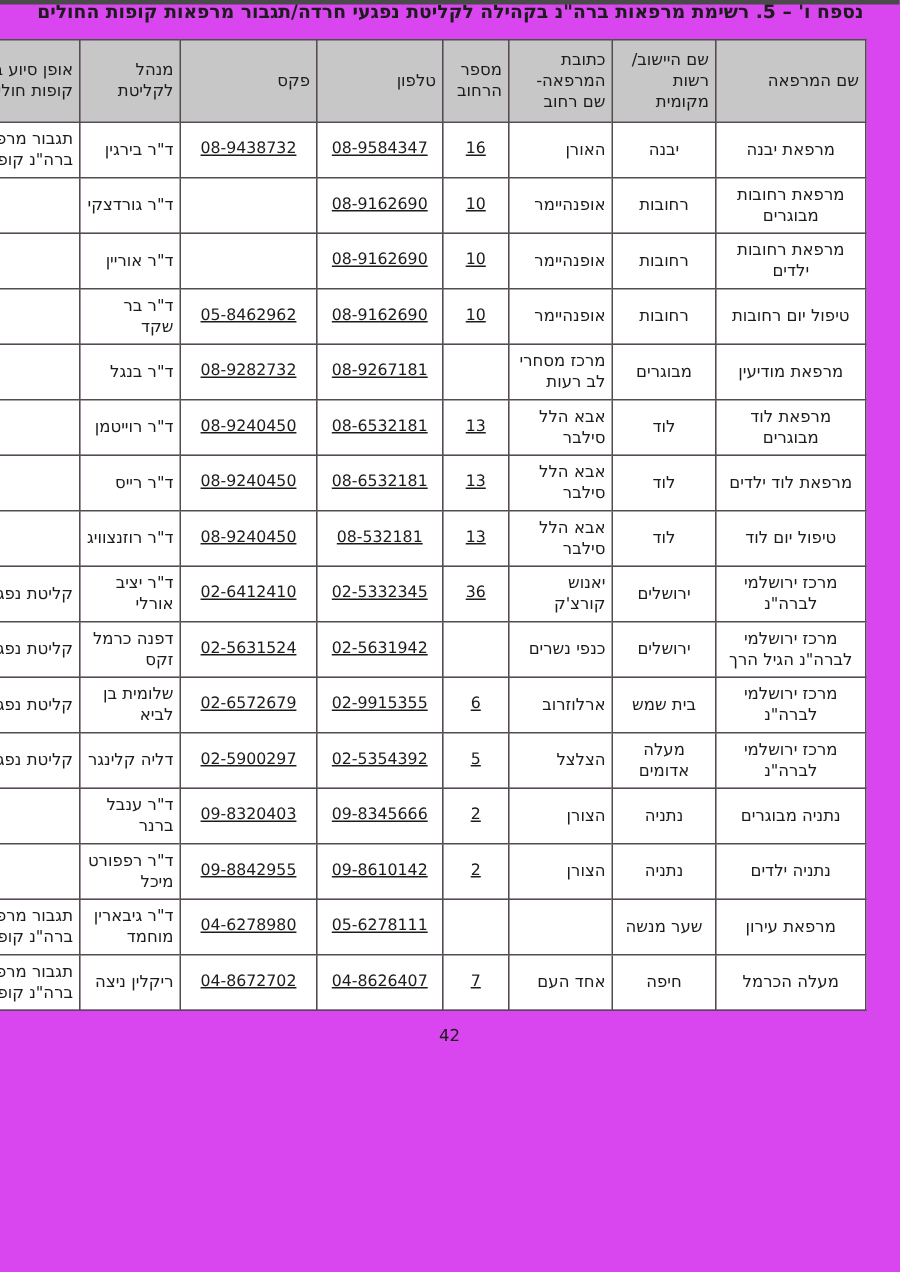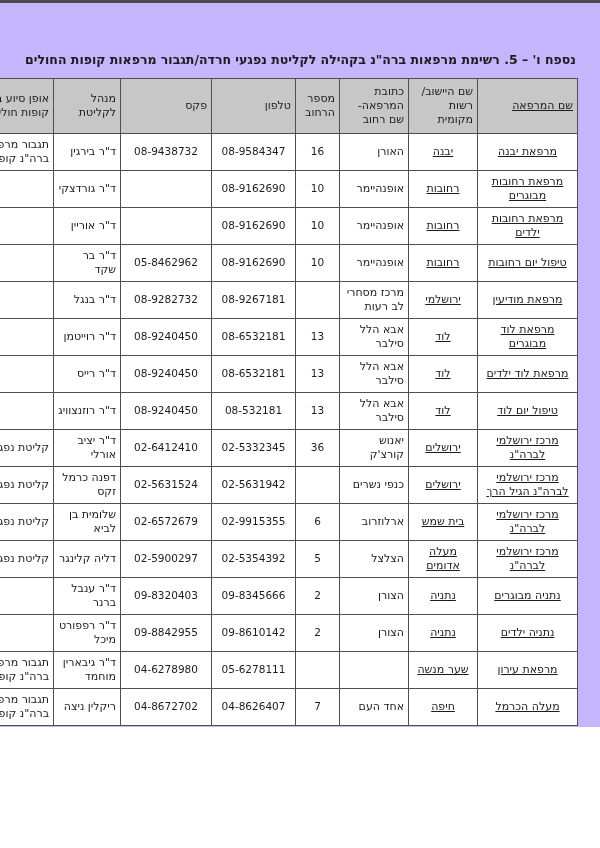--- a/index.html
+++ b/index.html
@@ -3,28 +3,27 @@
 <meta charset="utf-8">
 <style>
   html, body {
     margin: 0;
     padding: 0;
     background: #ffffff;
   }
   .page {
     position: relative;
     width: 600px;
-    height: 727px;
-    background: #c4b5fd;
+    height: 848px;
+    background: #d946ef;
     direction: rtl;
     font-family: "DejaVu Sans", "Liberation Sans", sans-serif;
     color: #1c1c1c;
     overflow: hidden;
     box-sizing: border-box;
-    padding-top: 52px;
   }
   .scan-edge {
     position: absolute;
     top: 0;
     left: 0;
     width: 100%;
     height: 3px;
     background: #4a4a4a;
   }
   .title {
@@ -56,40 +55,41 @@
     font-weight: normal;
     text-align: right;
     height: 50px;
     vertical-align: middle;
   }
   table.clinics tbody td {
     height: 32px;
     background: #ffffff;
   }
   
-  .col-clinic  { width: 91px; text-decoration: underline; }
+  .col-clinic  { width: 91px; }
   .col-city    { width: 60px; margin-left: 28px; }
   .col-street  { width: 60px; }
   .col-number  { width: 35px; }
   .col-phone   { width: 75px; }
   .col-fax     { width: 82px; }
   .col-manager { width: 58px; }
   .col-aid     { width: 95px; }
 
   tbody .col-clinic  { text-align: center; }
-  tbody .col-city    { text-align: center; text-decoration: underline; }
+  tbody .col-city    { text-align: center; }
   tbody .col-street  { text-align: right; }
   tbody .col-number,
   tbody .col-phone,
   tbody .col-fax {
     text-align: center;
     direction: ltr;
     white-space: nowrap;
     font-size: 10.5px;
     padding: 2px 2px;
+    text-decoration: underline;
   }
   tbody .col-manager { text-align: right; }
   tbody .col-aid     { text-align: right; vertical-align: bottom; }
 
   .page-number {
     text-align: center;
     font-size: 11px;
     margin-top: 10px;
     direction: ltr;
   }
@@ -151,21 +151,21 @@
           <td class="col-city">רחובות</td>
           <td class="col-street">אופנהיימר</td>
           <td class="col-number">10</td>
           <td class="col-phone">08-9162690</td>
           <td class="col-fax">05-8462962</td>
           <td class="col-manager">ד"ר בר שקד</td>
           <td class="col-aid"></td>
         </tr>
         <tr>
           <td class="col-clinic">מרפאת מודיעין</td>
-          <td class="col-city">ירושלמי</td>
+          <td class="col-city">מבוגרים</td>
           <td class="col-street">מרכז מסחרי לב רעות</td>
           <td class="col-number"></td>
           <td class="col-phone">08-9267181</td>
           <td class="col-fax">08-9282732</td>
           <td class="col-manager">ד"ר בנגל</td>
           <td class="col-aid"></td>
         </tr>
         <tr>
           <td class="col-clinic">מרפאת לוד מבוגרים</td>
           <td class="col-city">לוד</td>

